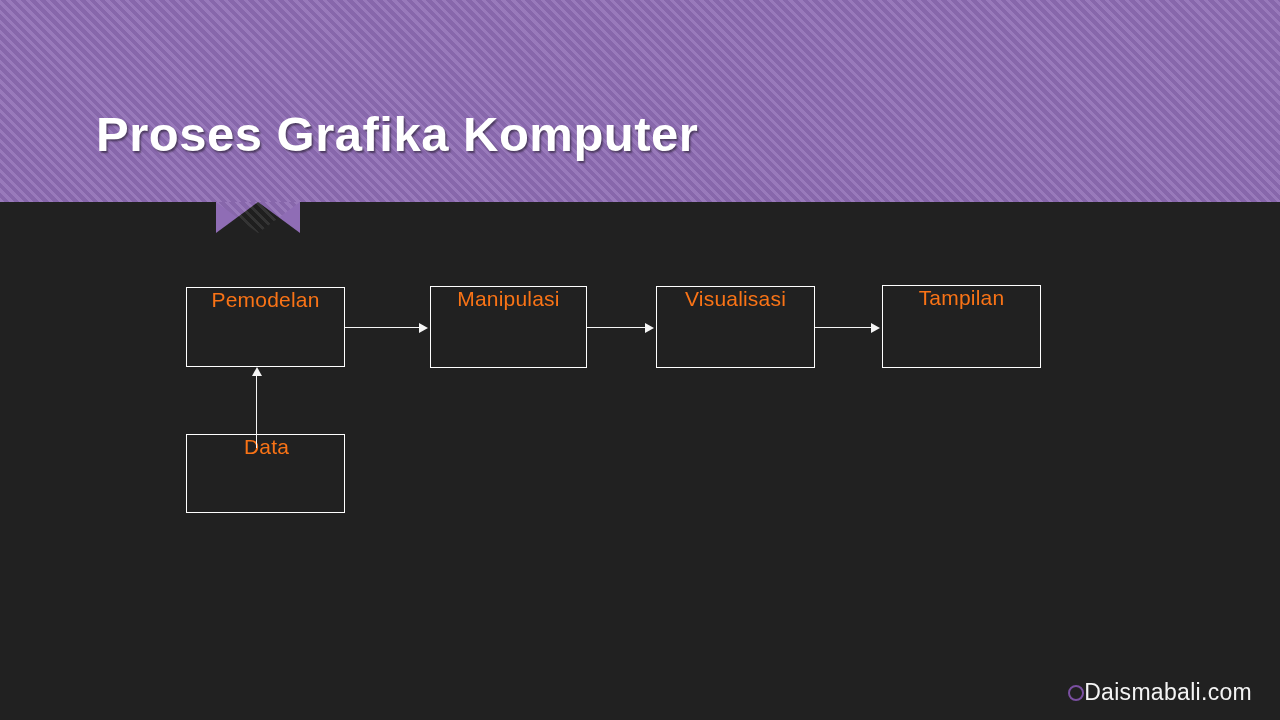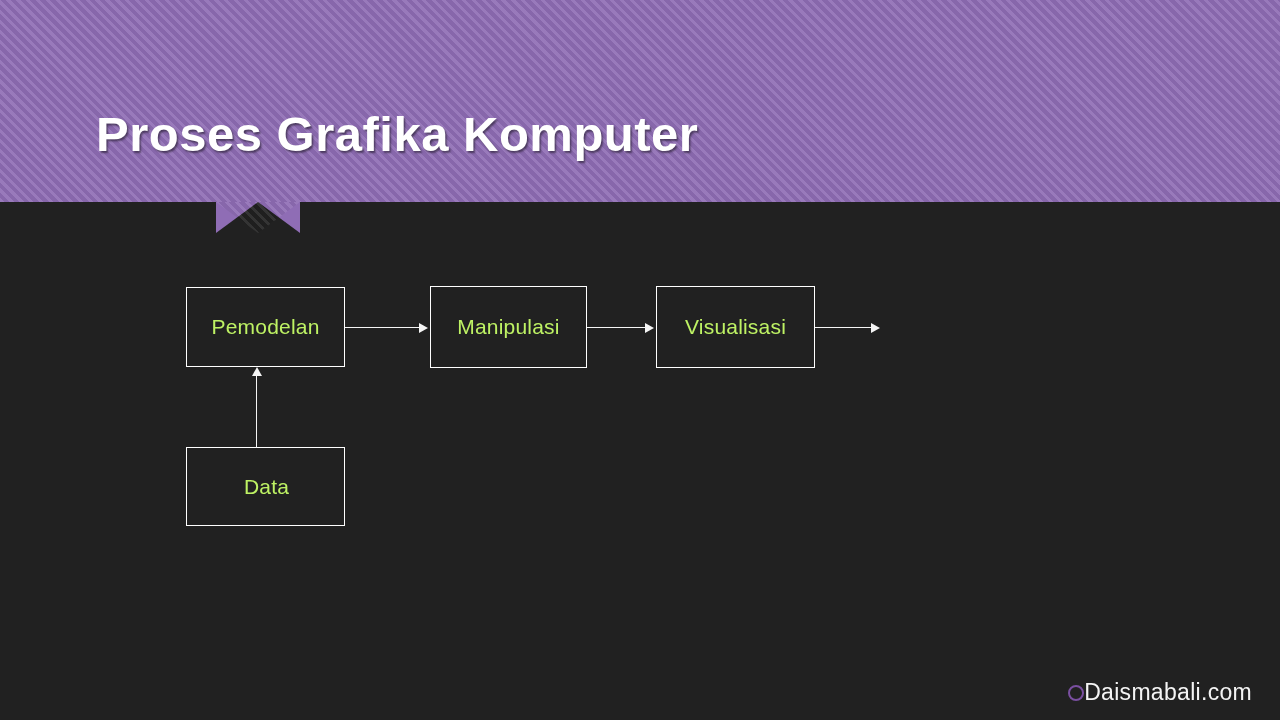--- a/index.html
+++ b/index.html
@@ -83,32 +83,31 @@
     top: 0;
     width: 1280px;
     height: 720px;
   }
   .node {
     position: absolute;
     box-sizing: border-box;
     border: 1px solid #ffffff;
     background: transparent;
     display: flex;
-    align-items: center;
     justify-content: center;
-    color: #bef264;
+    color: #f97316;
     font-size: 21px;
     font-weight: normal;
     letter-spacing: 0.2px;
   }
   #node-pemodelan  { left: 186px; top: 287px; width: 159px; height: 80px; }
   #node-manipulasi { left: 430px; top: 286px; width: 157px; height: 82px; }
   #node-visualisasi{ left: 656px; top: 286px; width: 159px; height: 82px; }
   #node-tampilan   { left: 882px; top: 285px; width: 159px; height: 83px; }
-  #node-data       { left: 186px; top: 447px; width: 159px; height: 79px; }
+  #node-data       { left: 186px; top: 434px; width: 159px; height: 79px; }
   #node-data .node-label { padding-left: 2px; }
 
   
   .conn-line {
     position: absolute;
     background: #f5f5f5;
   }
   .h-line { height: 1px; }
   .v-line { width: 1px; }
 
@@ -176,20 +175,23 @@
     </div>
 
     <div class="node" id="node-visualisasi">
       <span class="node-label">Visualisasi</span>
     </div>
 
     <div class="node" id="node-manipulasi">
       <span class="node-label">Manipulasi</span>
     </div>
 
+    <div class="node" id="node-tampilan">
+      <span class="node-label">Tampilan</span>
+    </div>
 
     <div class="node" id="node-data">
       <span class="node-label">Data</span>
     </div>
 
     <div class="conn-line h-line" id="line-1"></div>
     <div class="arrow-right" id="arrow-1"></div>
 
     <div class="conn-line h-line" id="line-2"></div>
     <div class="arrow-right" id="arrow-2"></div>

